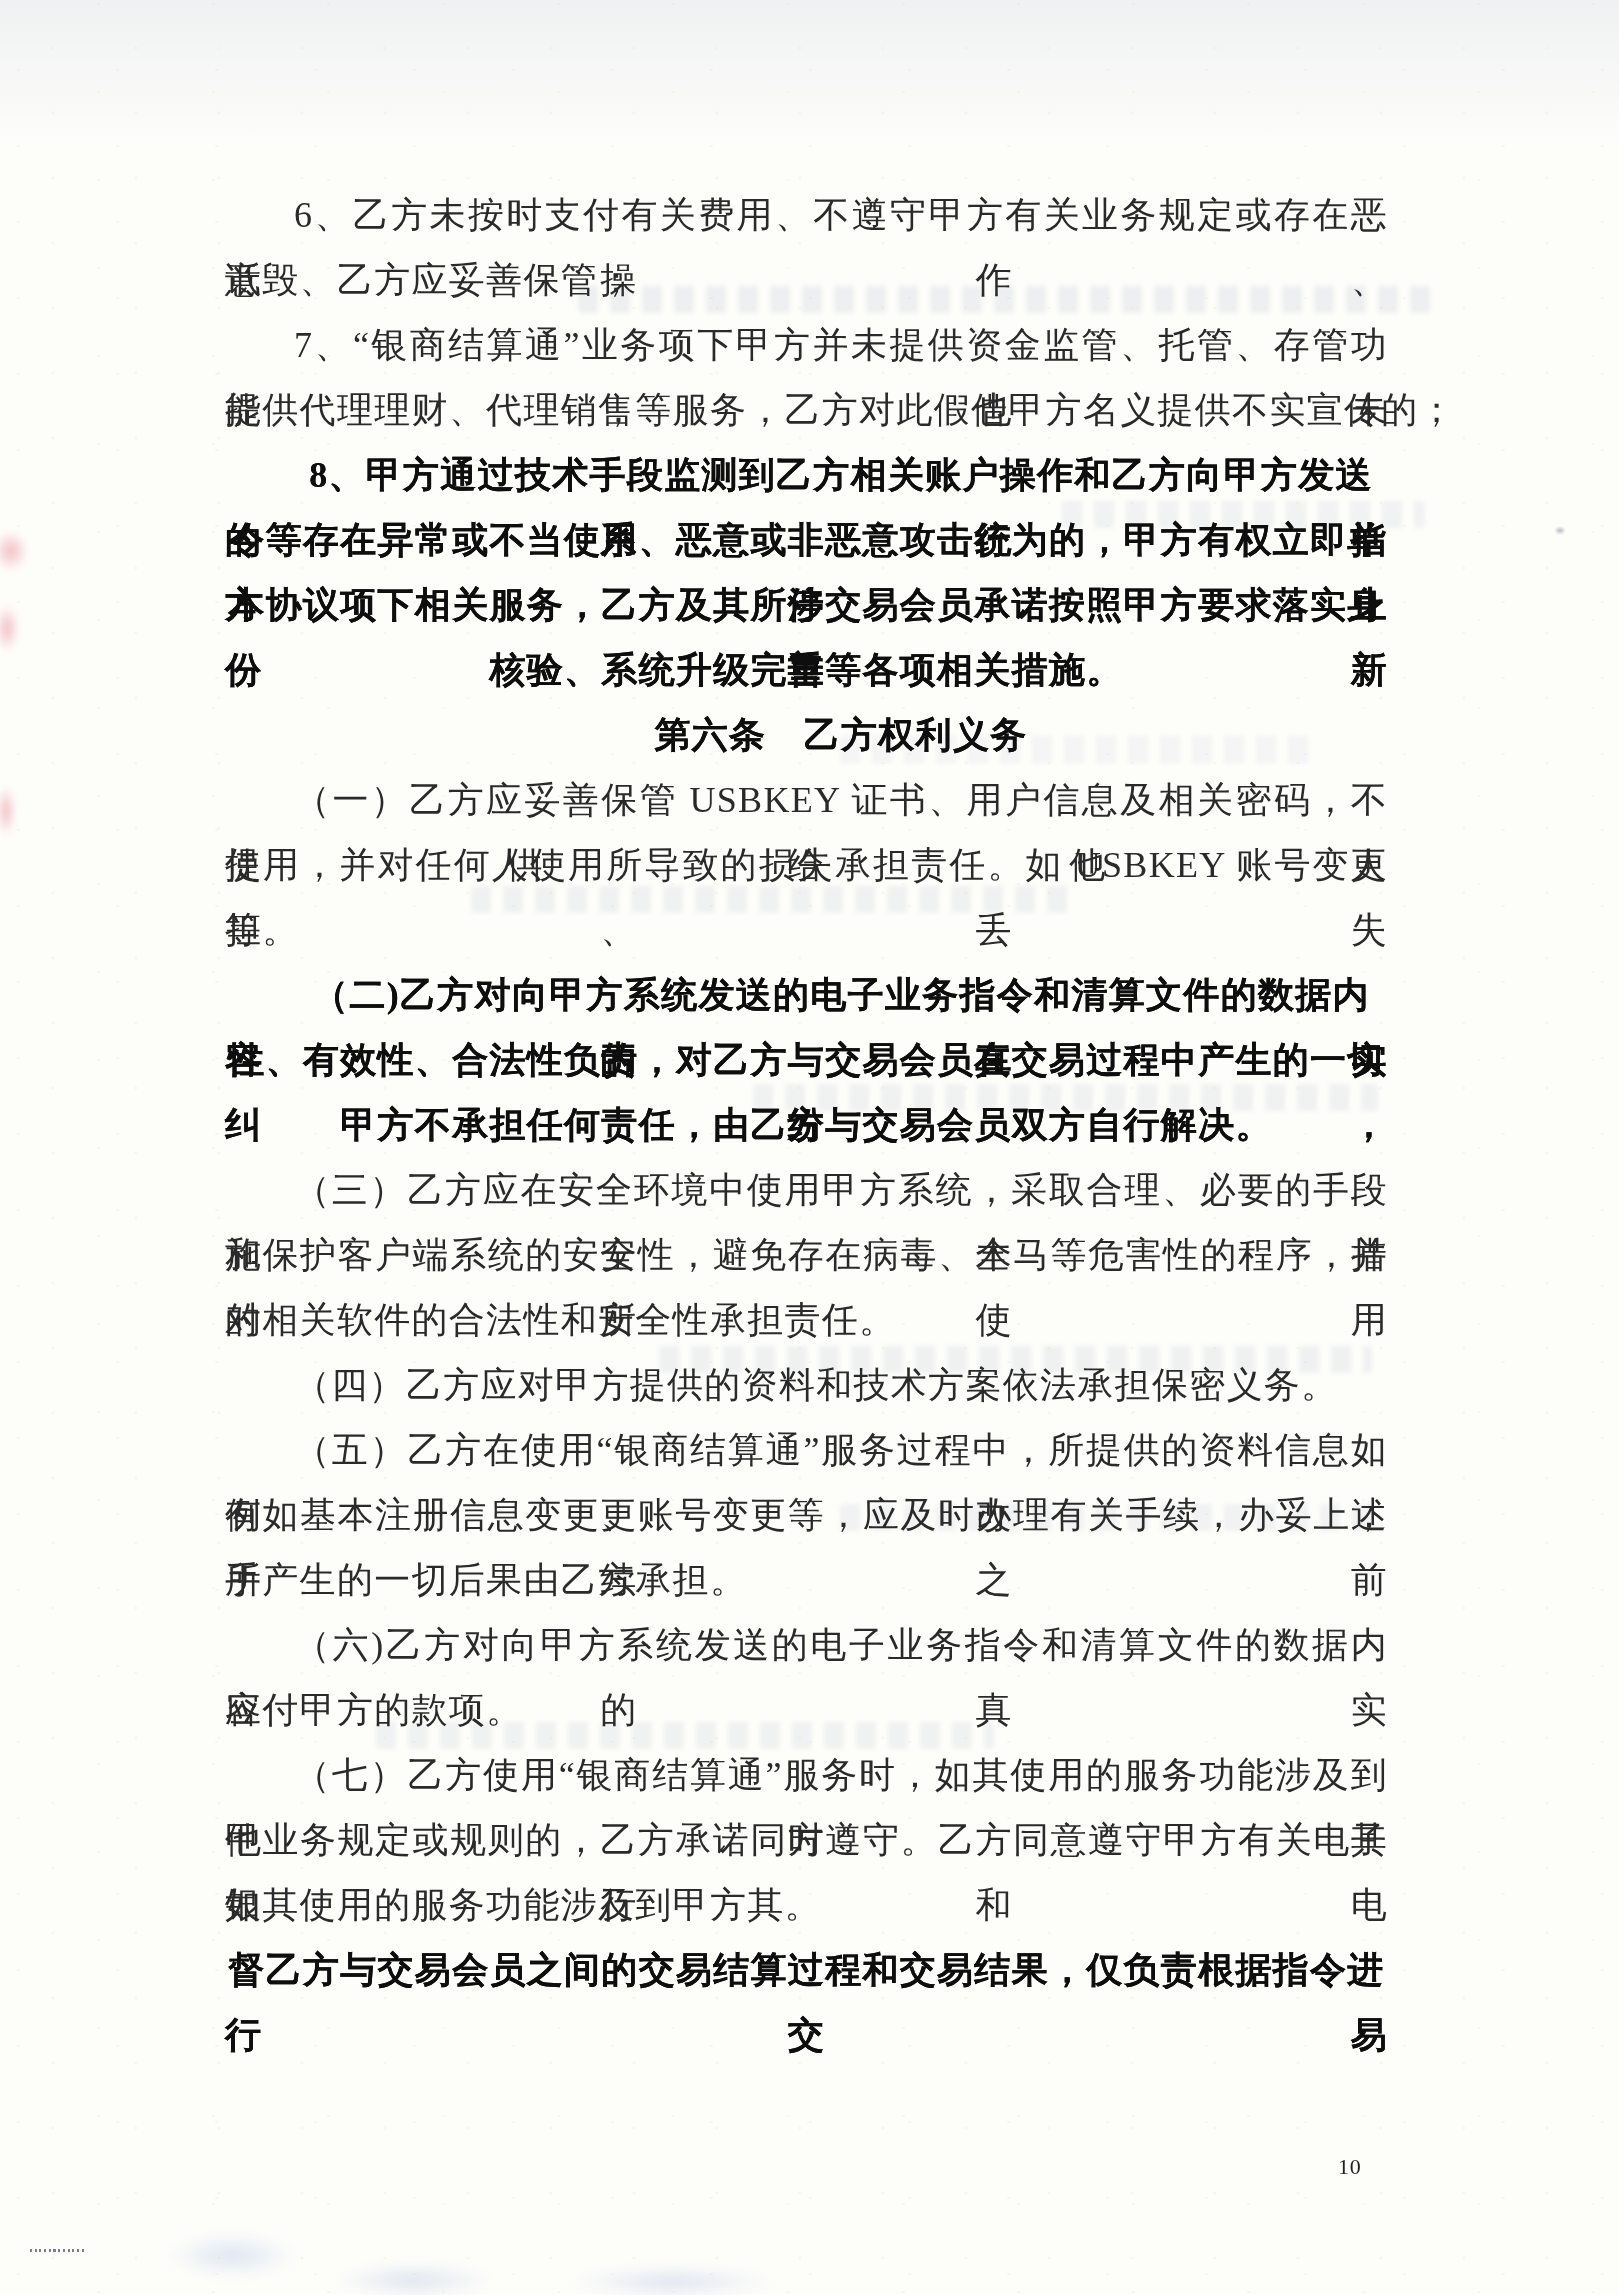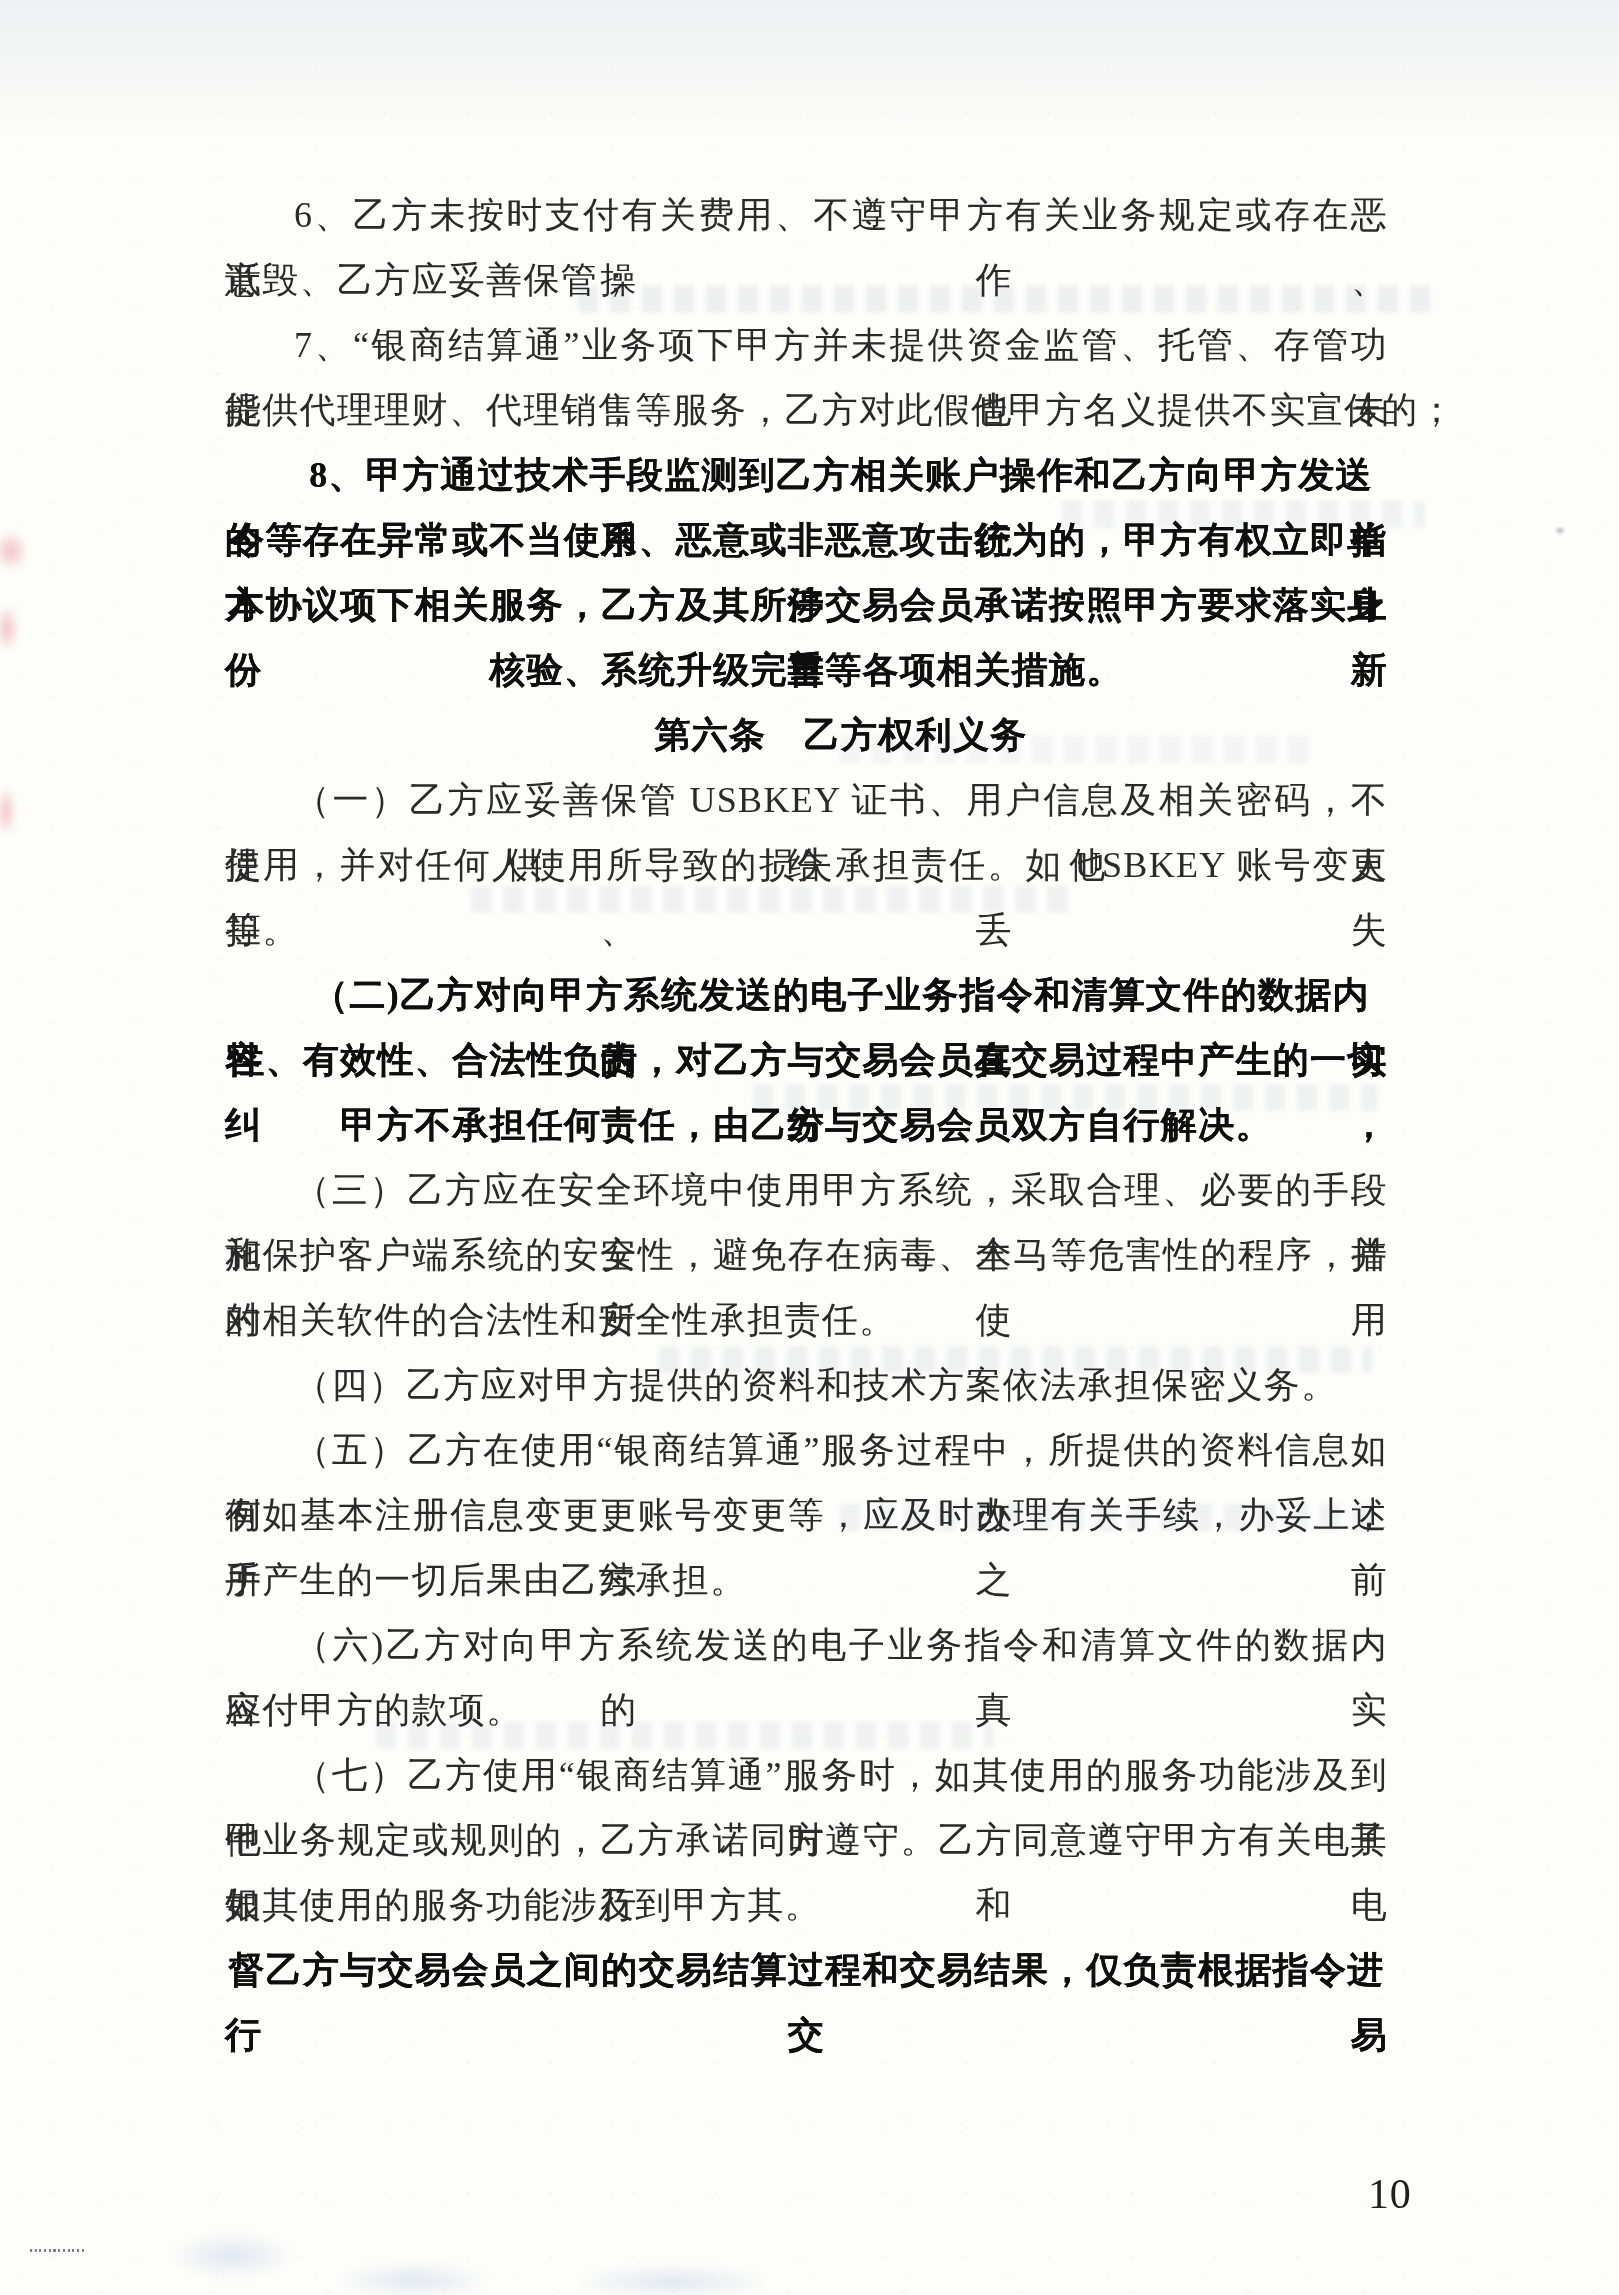--- a/index.html
+++ b/index.html
@@ -53,26 +53,25 @@
   }
   .ln.i { text-indent: 69px; }
   .ln.b {
     font-weight: bold;
     color: #0e0e0e;
     text-shadow: 0 0 0.6px currentColor;
     text-align: center;
   }
   .page-number {
     position: absolute;
-    left: 1368px;
+    left: 1338px;
     top: 2154px;
-    font-size: 42px;
+    font-size: 22px;
     color: #1f1f1f;
     letter-spacing: 0.7px;
-    margin-top: 16px;
   }
   
   .ghost {
     position: absolute;
     height: 27px;
     filter: blur(2px);
     opacity: 0.5;
     border-radius: 4px;
     background: repeating-linear-gradient(90deg,
       rgba(168, 178, 196, 0.35) 0 20px,

